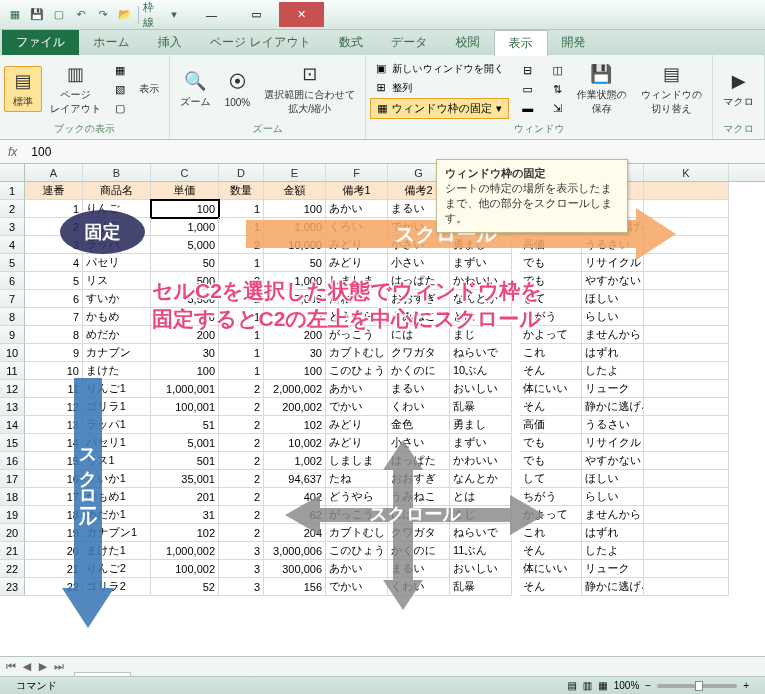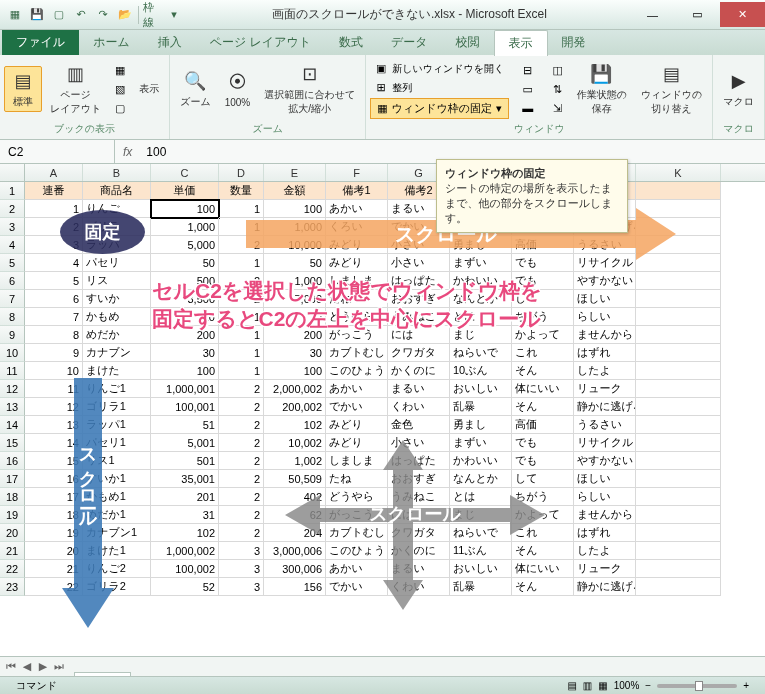--- a/index.html
+++ b/index.html
@@ -53,21 +53,21 @@
 .rows { position: relative; }
 .row { display: flex; height: 18px; }
 .row-h { width: 25px; background: linear-gradient(#f7f9f8, #e8efec); border-right: 1px solid #b5c5bd; border-bottom: 1px solid #d2dfd9; text-align: center; font-size: 11px; display: flex; align-items: center; justify-content: center; }
 .cell { border-right: 1px solid #d9d9d9; border-bottom: 1px solid #d9d9d9; font-size: 11px; padding: 0 3px; display: flex; align-items: center; overflow: hidden; white-space: nowrap; }
 .cell.num { justify-content: flex-end; }
 .cell.hdr { background: #fce5cd; justify-content: center; }
 .cell.selected { outline: 2px solid #000; outline-offset: -1px; background: #fff; }
 
 .cw-a { width: 58px; } .cw-b { width: 68px; } .cw-c { width: 68px; } .cw-d { width: 45px; }
 .cw-e { width: 62px; } .cw-f { width: 62px; } .cw-g { width: 62px; } .cw-h { width: 62px; }
-.cw-i { width: 62px; } .cw-j { width: 62px; } .cw-k { width: 85px; }
+.cw-i { width: 62px; margin-left: 8px; } .cw-j { width: 62px; } .cw-k { width: 85px; }
 
 
 .overlay-badge-fixed { position: absolute; top: 210px; left: 60px; width: 85px; height: 44px; background: #2b2d5e; border-radius: 50%; color: #fff; display: flex; align-items: center; justify-content: center; font-size: 18px; font-weight: bold; z-index: 20; opacity: 0.88; }
 .overlay-arrow-right { position: absolute; top: 208px; left: 246px; z-index: 19; }
 .overlay-arrow-down { position: absolute; top: 378px; left: 62px; z-index: 19; }
 .overlay-arrows-cross { position: absolute; top: 440px; left: 285px; z-index: 19; }
 .overlay-text { position: absolute; top: 277px; left: 152px; font-size: 21px; font-weight: bold; color: #e8497e; z-index: 25; line-height: 1.35; text-shadow: -1px -1px 0 #fff, 1px -1px 0 #fff, -1px 1px 0 #fff, 1px 1px 0 #fff, 2px 2px 0 #fff; }
 
 
 .sheet-tabs { position: absolute; bottom: 18px; left: 0; right: 0; height: 20px; background: #f1f5f3; border-top: 1px solid #b5c5bd; display: flex; align-items: center; font-size: 11px; }
@@ -89,21 +89,20 @@
     <span class="icon-btn">▦</span>
     <span class="icon-btn">💾</span>
     <span class="icon-btn">▢</span>
     <span class="icon-btn">↶</span>
     <span class="icon-btn">↷</span>
     <span class="icon-btn">📂</span>
     <span class="sep"></span>
     <span class="icon-btn">枠線</span>
     <span class="icon-btn">▾</span>
   </div>
-  <div class="title-text">画面のスクロールができない.xlsx - Microsoft Excel</div>
   <div class="win-controls">
     <div class="win-btn">—</div>
     <div class="win-btn">▭</div>
     <div class="win-btn win-close">✕</div>
   </div>
 </div>
 
 <div class="tabs">
   <div class="tab file">ファイル</div>
   <div id="tabs-container" style="display: contents;"><div class="tab">ホーム</div><div class="tab">挿入</div><div class="tab">ページ レイアウト</div><div class="tab">数式</div><div class="tab">データ</div><div class="tab">校閲</div><div class="tab active">表示</div><div class="tab">開発</div></div>
@@ -216,21 +215,20 @@
       <div class="ribbon-btn">
           <span class="ri">▶</span>
           <span>マクロ</span>
         </div>
     </div>
     <div class="ribbon-group-label">マクロ</div>
   </div>
 </div>
 
 <div class="formula-bar">
-  <div class="name-box">C2</div>
   <div class="fx-label">fx</div>
   <div class="formula-input">100</div>
 </div>
 
 <div class="tooltip">
   <b>ウィンドウ枠の固定</b><br>
   <span>シートの特定の場所を表示したままで、他の部分をスクロールします。</span>
 </div>
 
 <div class="grid-area">
@@ -462,21 +460,21 @@
         <div class="cell cw-i">でも</div>
         <div class="cell cw-j">やすかない</div>
         <div class="cell cw-k"></div>
       </div>
       <div class="row">
         <div class="row-h">17</div>
         <div class="cell cw-a num">16</div>
         <div class="cell cw-b">すいか1</div>
         <div class="cell cw-c num">35,001</div>
         <div class="cell cw-d num">2</div>
-        <div class="cell cw-e num">50,509</div>
+        <div class="cell cw-e num">94,637</div>
         <div class="cell cw-f">たね</div>
         <div class="cell cw-g">おおすぎ</div>
         <div class="cell cw-h">なんとか</div>
         <div class="cell cw-i">して</div>
         <div class="cell cw-j">ほしい</div>
         <div class="cell cw-k"></div>
       </div>
       <div class="row">
         <div class="row-h">18</div>
         <div class="cell cw-a num">17</div>

